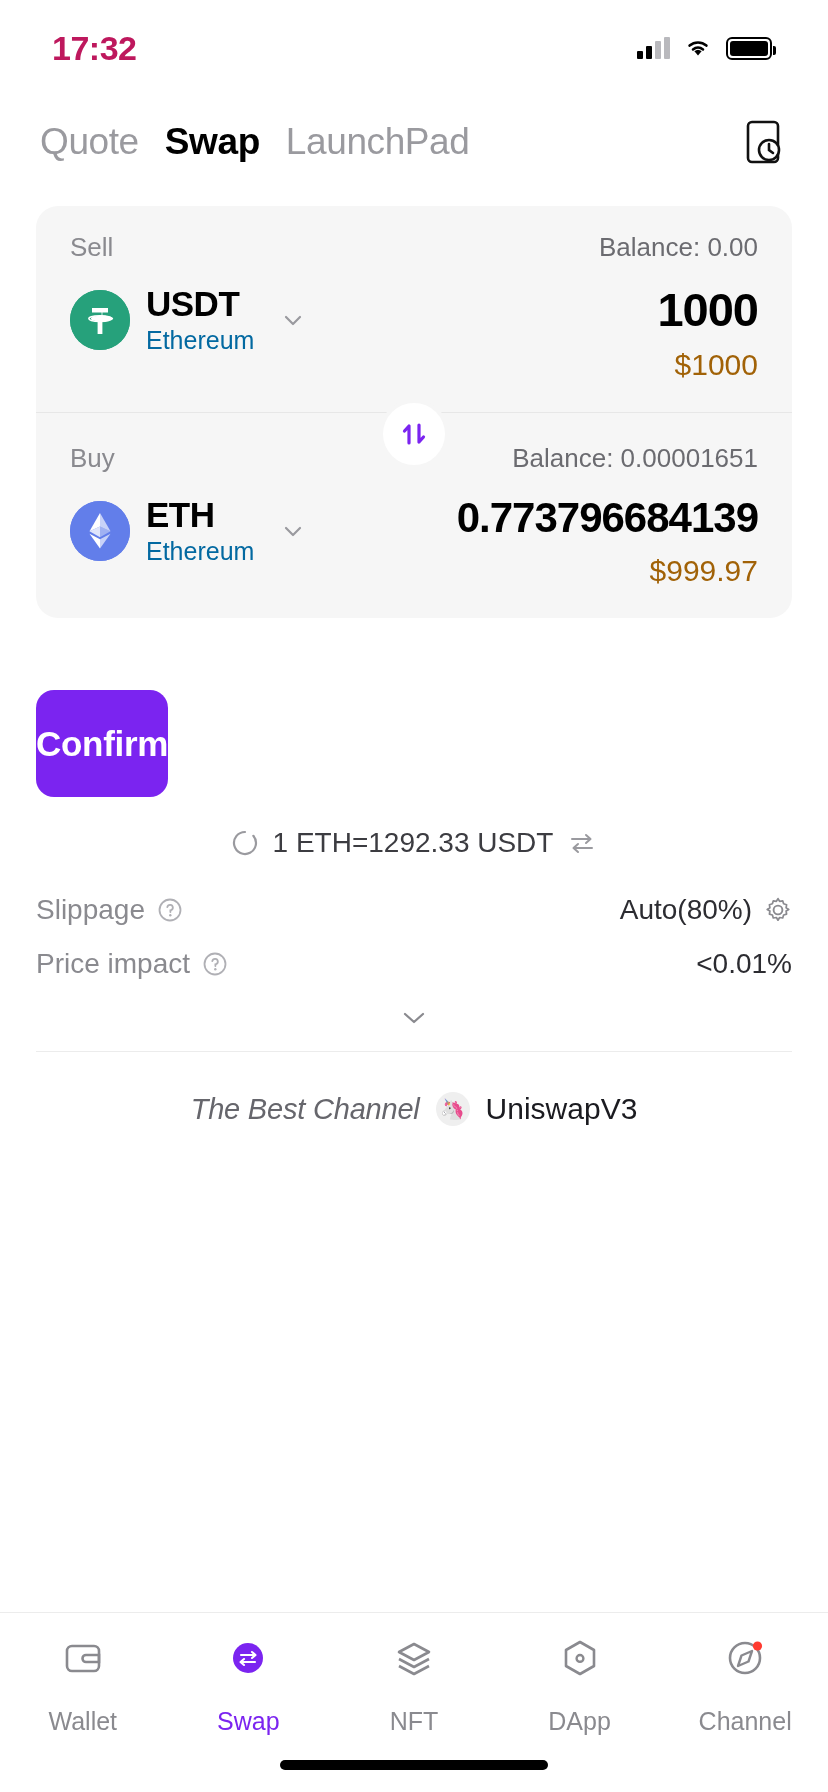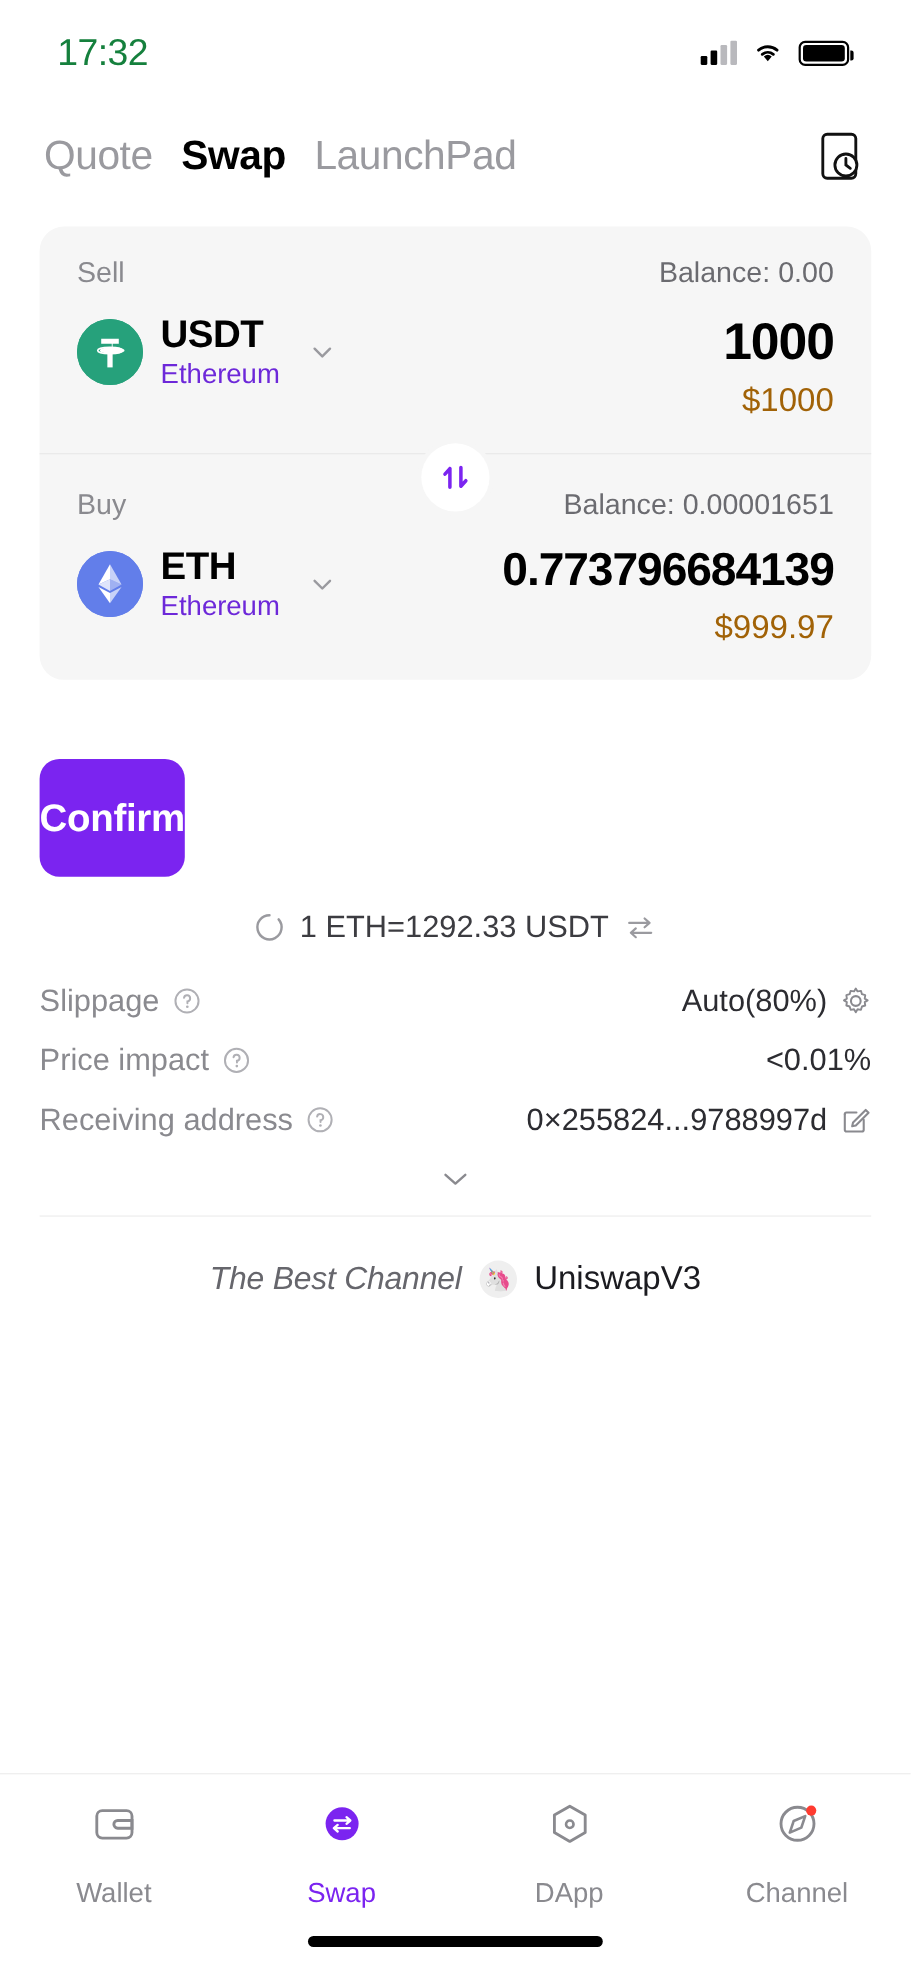--- a/index.html
+++ b/index.html
@@ -15,23 +15,23 @@
   
   .statusbar {
     height:96px;
     display:flex;
     align-items:center;
     justify-content:space-between;
     padding:0 56px 0 52px;
   }
   .status-time {
     font-size:34px;
-    font-weight:400;
+    font-weight:700;
     letter-spacing:-0.5px;
-    color:#15803d;
+    color:#be185d;
   }
   .status-right { display:flex; align-items:center; gap:14px; }
   .sig-bars { display:flex; align-items:flex-end; gap:3px; height:22px; }
   .sig-bars i { display:block; width:6px; background:#000; border-radius:1px; }
   .sig-bars i:nth-child(1){ height:8px; }
   .sig-bars i:nth-child(2){ height:13px; }
   .sig-bars i:nth-child(3){ height:18px; background:#b9b9bd; }
   .sig-bars i:nth-child(4){ height:22px; background:#b9b9bd; }
   .wifi-ic { width:28px; height:22px; }
   .batt {
@@ -83,21 +83,21 @@
   }
   .tok { display:flex; align-items:center; gap:16px; }
   .tok-ic { width:60px; height:60px; border-radius:50%; flex:none; }
   .tok-ic.usdt { background:#26a17b; position:relative; }
   .tok-ic.eth  { background:#627eea; position:relative; }
   .tok-txt { display:flex; flex-direction:column; }
   .tok-sym {
     font-size:35px; font-weight:700; color:#000; line-height:1.08;
     letter-spacing:-0.5px;
   }
-  .tok-chain { font-size:25px; color:#6d28d9; line-height:1.2; margin-top:2px; }
+  .tok-chain { font-size:25px; color:#0369a1; line-height:1.2; margin-top:2px; }
   .chev { width:26px; height:26px; margin-left:10px; align-self:center; }
   .amt-wrap { text-align:right; flex:1; overflow:hidden; padding-left:10px; }
   .amt {
     font-size:47px; font-weight:700; color:#000;
     letter-spacing:-1px; line-height:1.05;
     white-space:nowrap; overflow:hidden;
   }
   .amt.small { font-size:42px; font-weight:700; }
   .fiat { font-size:30px; color:#a16207; margin-top:14px; }
 
@@ -349,38 +349,20 @@
         <circle cx="13" cy="13" r="10.5" fill="none" stroke="#b0b0b5" stroke-width="1.8"></circle>
         <path d="M10.3 10.1 a2.8 2.8 0 1 1 3.1 3.3 v1.6" fill="none" stroke="#b0b0b5" stroke-width="1.8" stroke-linecap="round"></path>
         <circle cx="13.3" cy="18.2" r="1.2" fill="#b0b0b5"></circle>
       </svg>
     </div>
     <div class="dright">
       <span class="dvalue">&lt;0.01%</span>
     </div>
   </div>
 
-  <div class="drow">
-    <div class="dleft">
-      <span class="dlabel">Receiving address</span>
-      <svg class="qic" viewBox="0 0 26 26">
-        <circle cx="13" cy="13" r="10.5" fill="none" stroke="#b0b0b5" stroke-width="1.8"></circle>
-        <path d="M10.3 10.1 a2.8 2.8 0 1 1 3.1 3.3 v1.6" fill="none" stroke="#b0b0b5" stroke-width="1.8" stroke-linecap="round"></path>
-        <circle cx="13.3" cy="18.2" r="1.2" fill="#b0b0b5"></circle>
-      </svg>
-    </div>
-    <div class="dright">
-      <span class="dvalue">0×255824...9788997d</span>
-      <svg class="edit-ic" viewBox="0 0 28 28">
-        <path d="M4 9 v14 a1.6 1.6 0 0 0 1.6 1.6 h14 a1.6 1.6 0 0 0 1.6-1.6 V14" fill="none" stroke="#8a8a8f" stroke-width="1.9" stroke-linecap="round"></path>
-        <path d="M4 9 a1.6 1.6 0 0 1 1.6-1.6 h9" fill="none" stroke="#8a8a8f" stroke-width="1.9" stroke-linecap="round"></path>
-        <path d="M11.5 16.5 L23 5 l2.6 2.6 L14 19.1 l-3.3 .7z" fill="none" stroke="#8a8a8f" stroke-width="1.9" stroke-linejoin="round"></path>
-      </svg>
-    </div>
-  </div>
 
   <div class="expand">
     <svg viewBox="0 0 30 18">
       <path d="M6 5 l9 8 l9-8" fill="none" stroke="#8a8a8f" stroke-width="2.2" stroke-linecap="round" stroke-linejoin="round"></path>
     </svg>
   </div>
 
   <div class="hrule"></div>
 
   <div class="channel">
@@ -402,20 +384,28 @@
 
   <div class="nav-item active">
     <svg class="nav-ic" viewBox="0 0 46 46">
       <circle cx="23" cy="23" r="15" fill="#7b24f0"></circle>
       <path d="M16 20 h14 M27 17 l3.5 3 -3.5 3" fill="none" stroke="#fff" stroke-width="2.1" stroke-linecap="round" stroke-linejoin="round"></path>
       <path d="M30 27 H16 M19 24 l-3.5 3 3.5 3" fill="none" stroke="#fff" stroke-width="2.1" stroke-linecap="round" stroke-linejoin="round"></path>
     </svg>
     <span class="nav-lbl">Swap</span>
   </div>
 
+  <div class="nav-item">
+    <svg class="nav-ic" viewBox="0 0 46 46">
+      <path d="M23 9 L38 17 L23 25 L8 17z" fill="none" stroke="#8a8a8f" stroke-width="2.6" stroke-linejoin="round"></path>
+      <path d="M8 24 L23 32 L38 24" fill="none" stroke="#8a8a8f" stroke-width="2.6" stroke-linejoin="round"></path>
+      <path d="M8 31 L23 39 L38 31" fill="none" stroke="#8a8a8f" stroke-width="2.6" stroke-linejoin="round"></path>
+    </svg>
+    <span class="nav-lbl">NFT</span>
+  </div>
 
   <div class="nav-item">
     <svg class="nav-ic" viewBox="0 0 46 46">
       <path d="M23 7 L37 15 V31 L23 39 L9 31 V15z" fill="none" stroke="#8a8a8f" stroke-width="2.6" stroke-linejoin="round"></path>
       <path d="M23 20 a3.4 3.4 0 1 0 0 6.8 a3.4 3.4 0 0 0 0-6.8z" fill="none" stroke="#8a8a8f" stroke-width="2.4"></path>
     </svg>
     <span class="nav-lbl">DApp</span>
   </div>
 
   <div class="nav-item">

